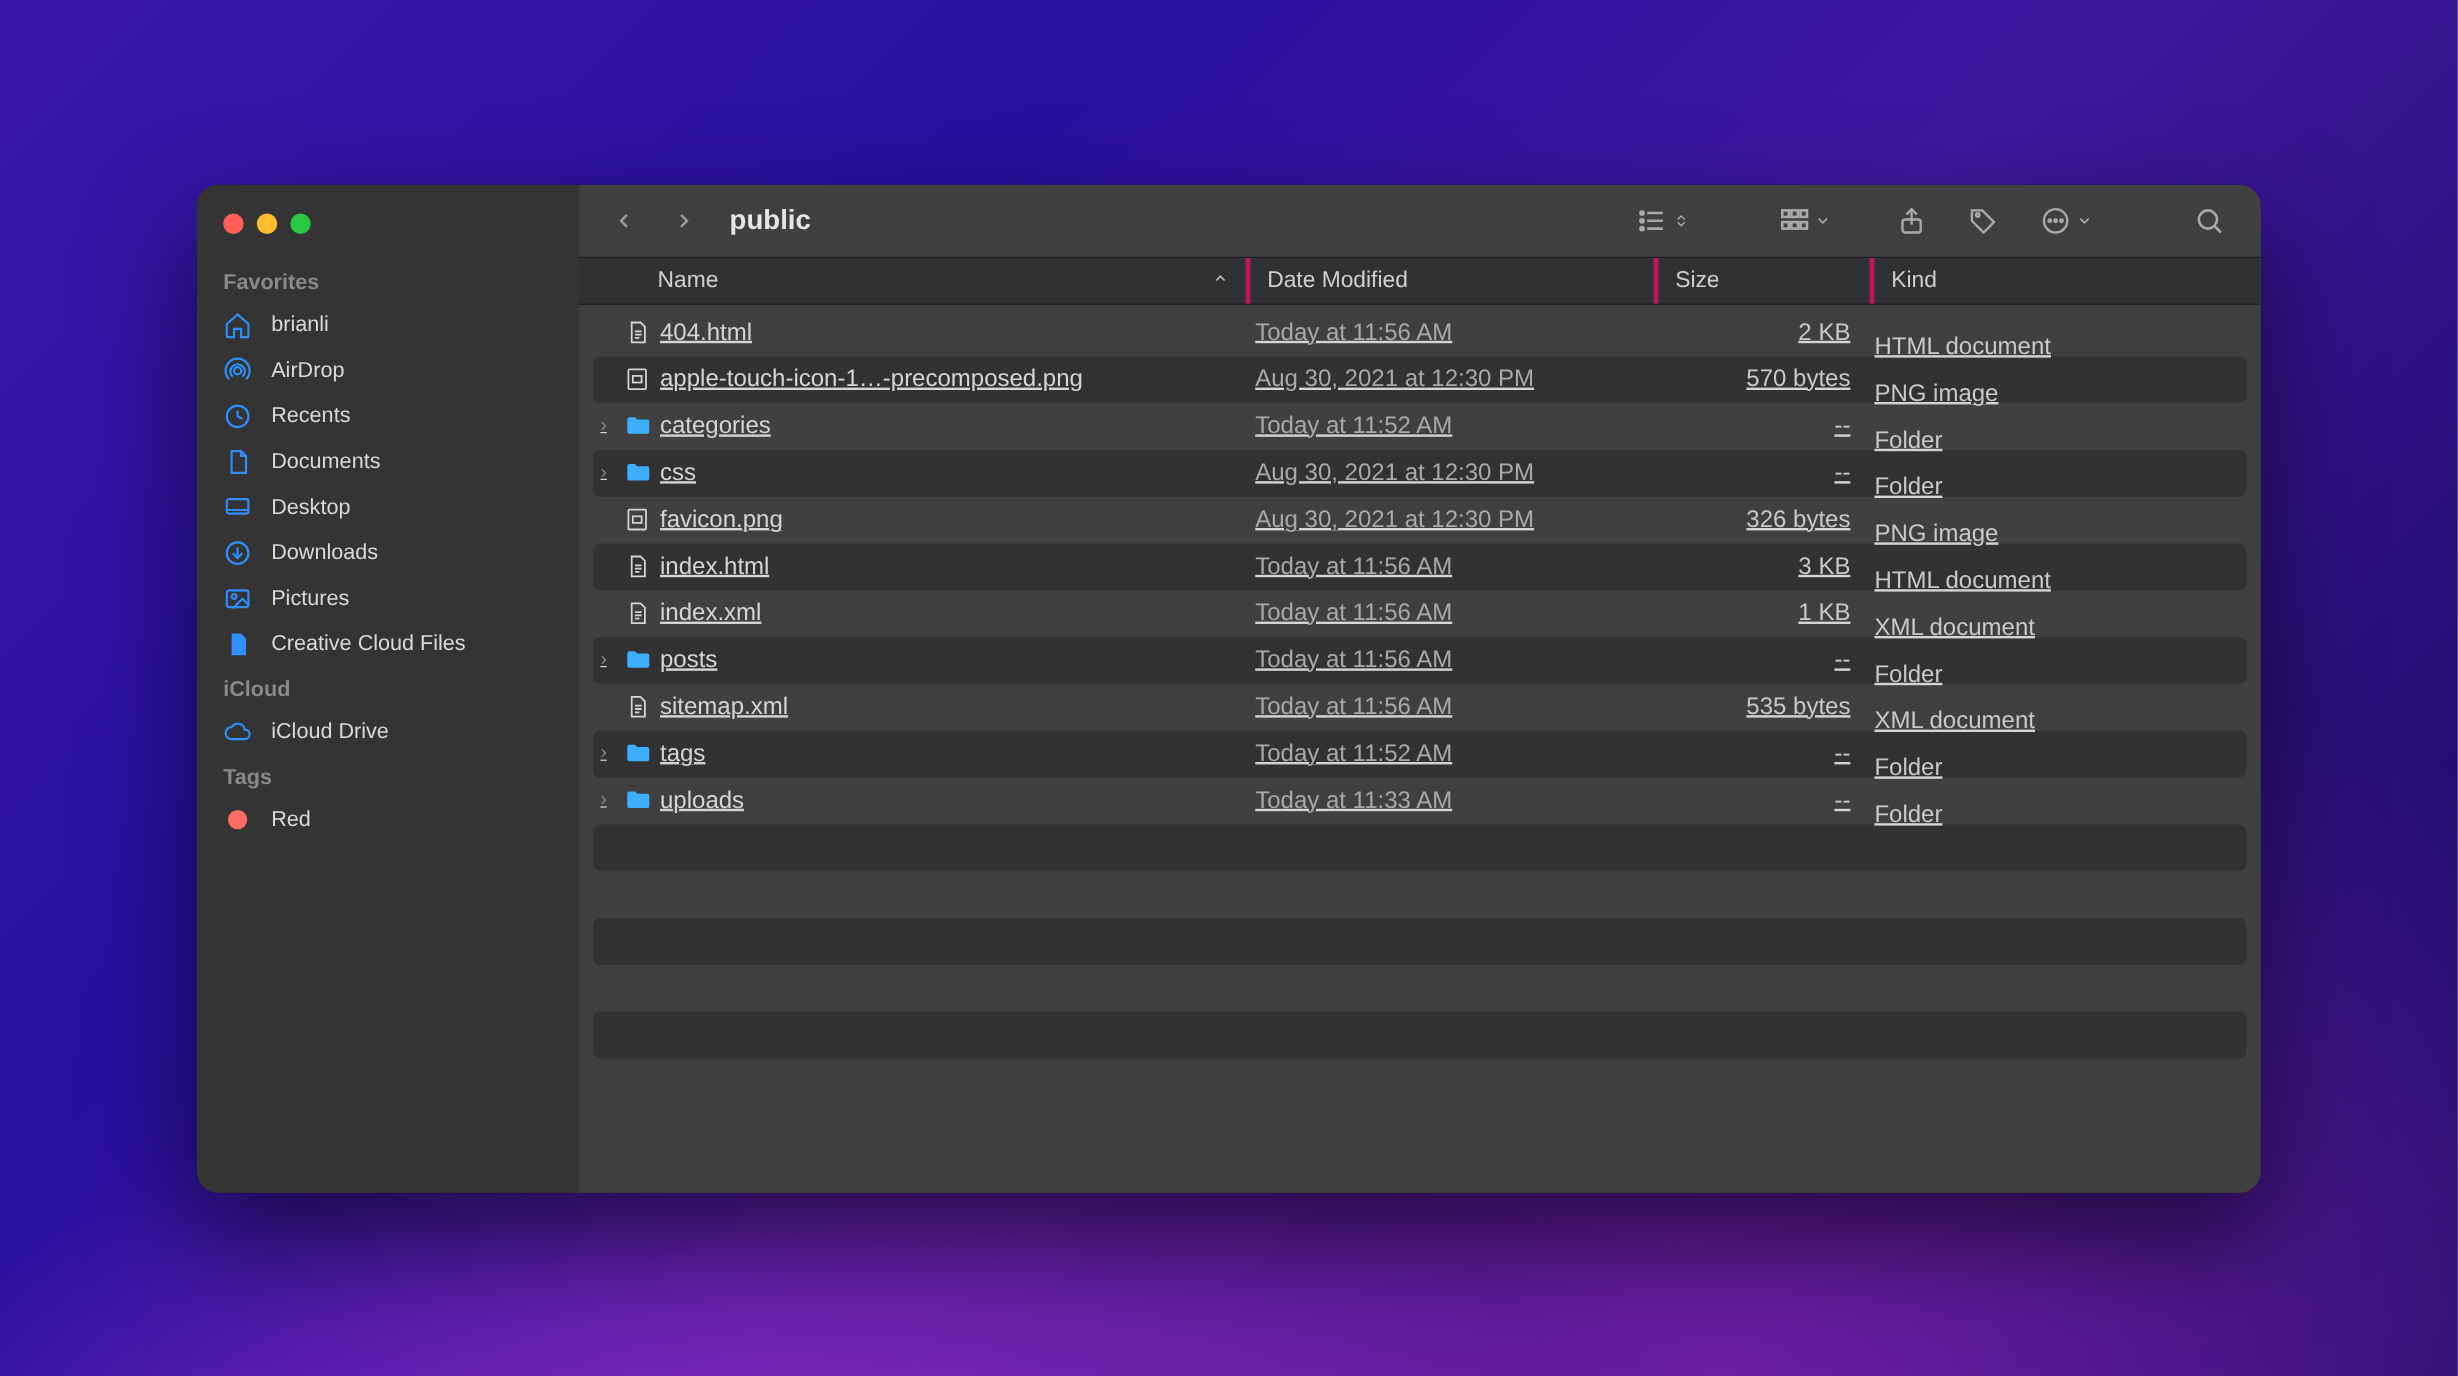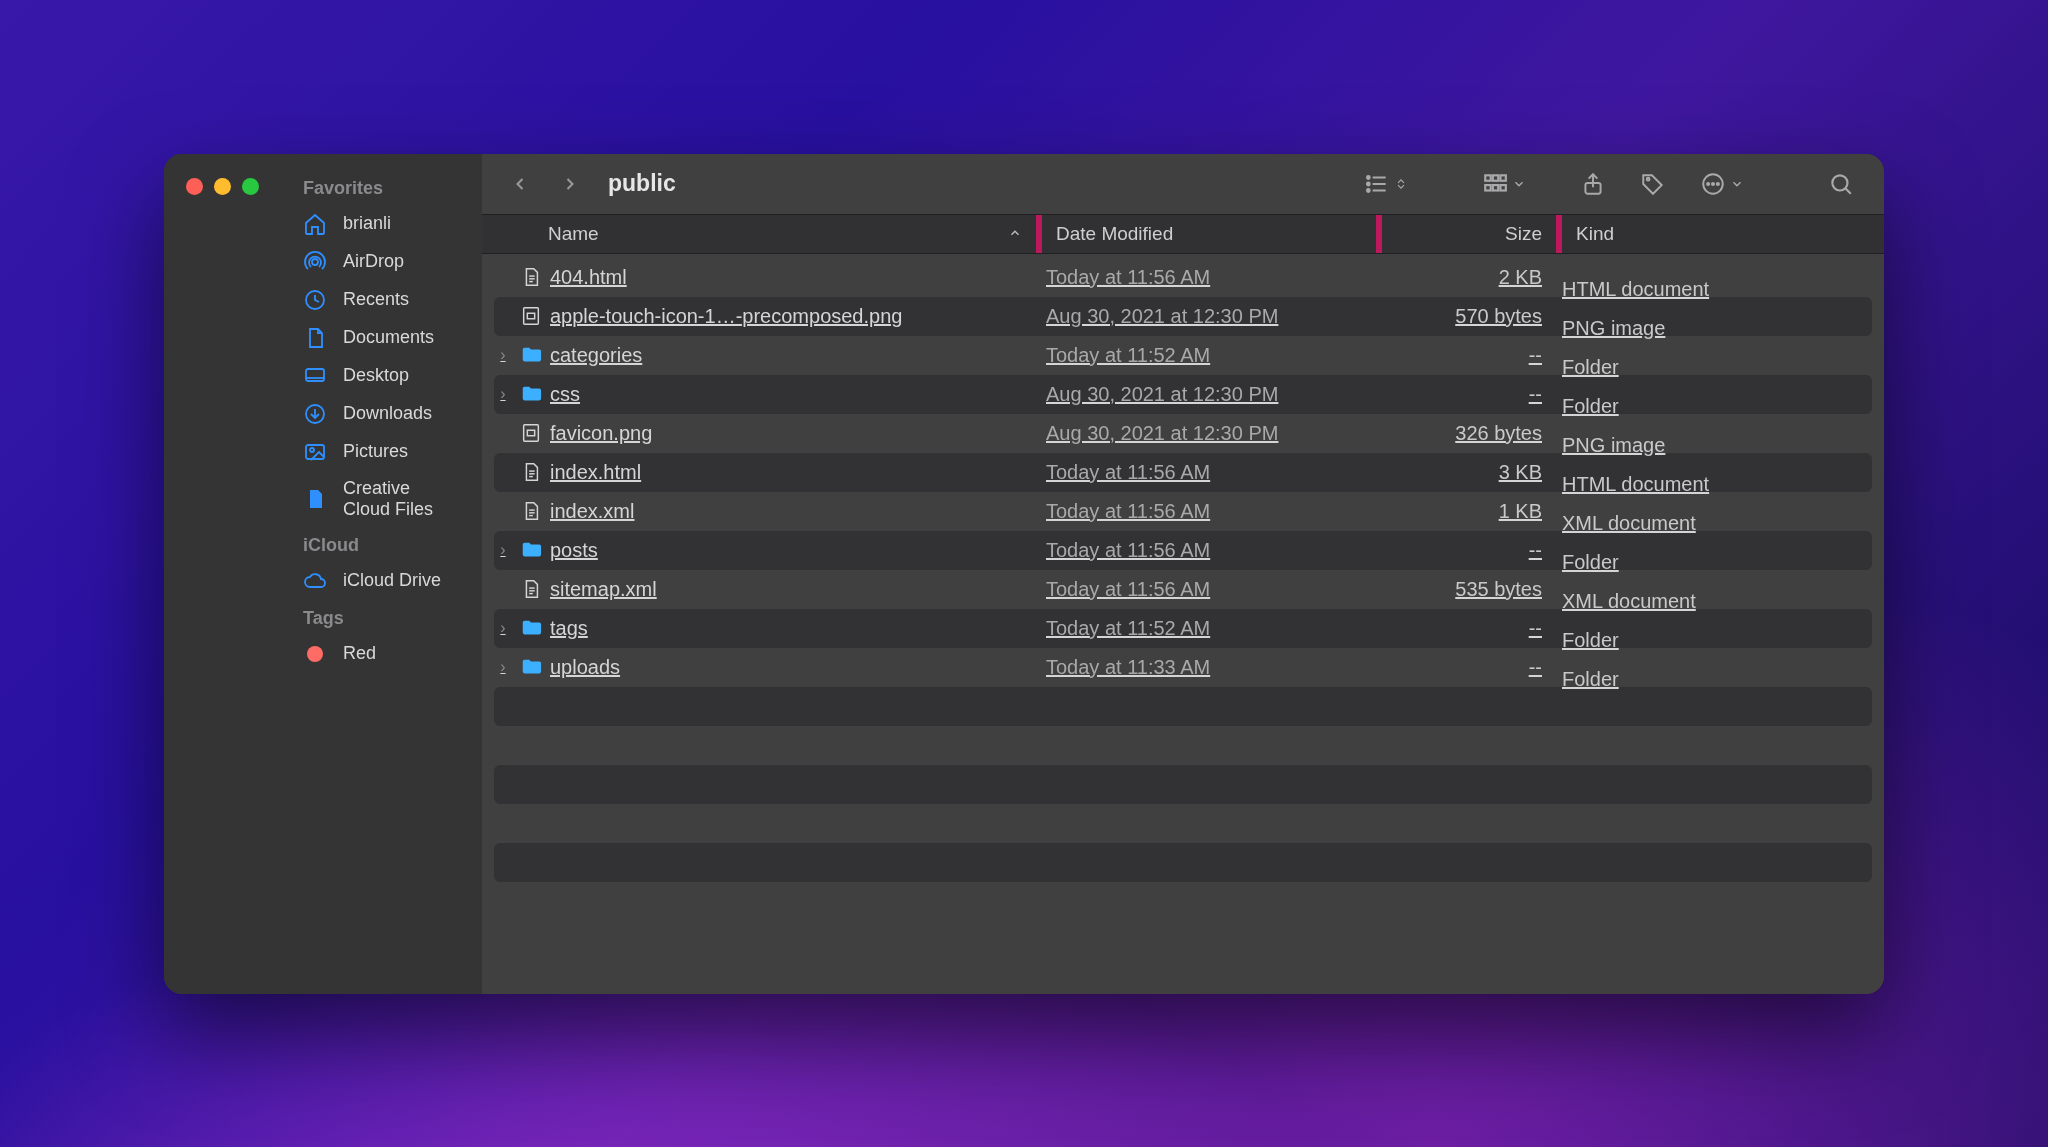--- a/index.html
+++ b/index.html
@@ -13,21 +13,21 @@
 }
 .window {
   width:1720px; height:840px;
   background:#2a2a2c;
   border-radius:18px;
   box-shadow:0 40px 90px rgba(0,0,0,.55), 0 0 0 1px rgba(255,255,255,.06) inset;
   display:flex;
   overflow:hidden;
 }
 
-.sidebar { width:318px; background:#343434; display:flex; flex-direction:row; padding:16px 0; }
+.sidebar { width:318px; background:#343434; display:flex; flex-direction:column; padding:16px 0; }
 .traffic { display:flex; gap:11px; padding:8px 22px 22px 22px; }
 .tl { width:17px; height:17px; border-radius:50%; }
 .close{background:#ff5f57;} .min{background:#febc2e;} .max{background:#28c840;}
 .section-title { color:#8a8a8d; font-size:18px; font-weight:600; padding:8px 22px 6px; }
 .side-item { display:flex; align-items:center; gap:16px; padding:7px 22px; color:#d9d9da; font-size:18px; cursor:default; }
 .side-item .icn { width:24px; height:24px; display:flex; align-items:center; justify-content:center; color:#2f8fff; }
 .side-item .icn svg { width:24px; height:24px; }
 .tag-dot { width:16px; height:16px; border-radius:50%; }
 .tag-red { background:#ff6b65; }
 
@@ -35,24 +35,24 @@
 .toolbar { height:60px; display:flex; align-items:center; padding:0 20px; gap:14px; }
 .nav-btn { width:36px; height:36px; display:flex; align-items:center; justify-content:center; color:#9a9a9c; cursor:default; }
 .nav-btn svg{width:20px;height:20px;}
 .title { color:#e6e6e7; font-size:23px; font-weight:700; margin-left:6px; }
 .tb-spacer { flex:1; }
 .tb-item { display:flex; align-items:center; justify-content:center; color:#a9a9ab; padding:0 10px; cursor:default; }
 .tb-item svg { width:26px; height:26px; }
 .tb-item .chev { width:14px; height:14px; margin-left:4px; }
 
 .columns { height:40px; background:#313133; display:flex; align-items:center; color:#cfcfd1; font-size:19px; border-top:1px solid #202022; border-bottom:1px solid #202022; }
-.col { display:flex; align-items:center; gap:8px; padding:0 14px; border-right:6px solid #be185d; height:100%; }
+.col { display:flex; align-items:center; gap:8px; padding:0 14px; border-right:4px solid #be185d; height:100%; }
 .col-name{ width:560px; padding-left:66px; justify-content:space-between;}
 .col-date{ width:340px; }
-.col-size{ width:180px; justify-content:flex-end;}
+.col-size{ width:180px; }
 .col-kind{ flex:1; border-right:none;}
 .rows { flex:1; overflow:hidden; padding:4px 12px; }
 .row { height:39px; display:flex; align-items:center; color:#d5d5d6; font-size:20px; border-radius:6px;text-decoration:underline; }
 .row.alt { background:#323234; }
 .cell-name{ width:548px; display:flex; align-items:center; gap:8px; }
 .cell-date{ width:340px; color:#a9a9ab; padding-left:4px;}
 .cell-size{ width:180px; color:#c9c9cb; text-align:right; padding-right:20px;}
 .cell-kind{ flex:1; color:#c9c9cb;margin-top:24px; }
 .arrow{ width:18px; display:flex; justify-content:center; color:#8a8a8c; font-size:16px;}
 .ficon{ width:22px; height:22px; display:flex; align-items:center; justify-content:center; }

